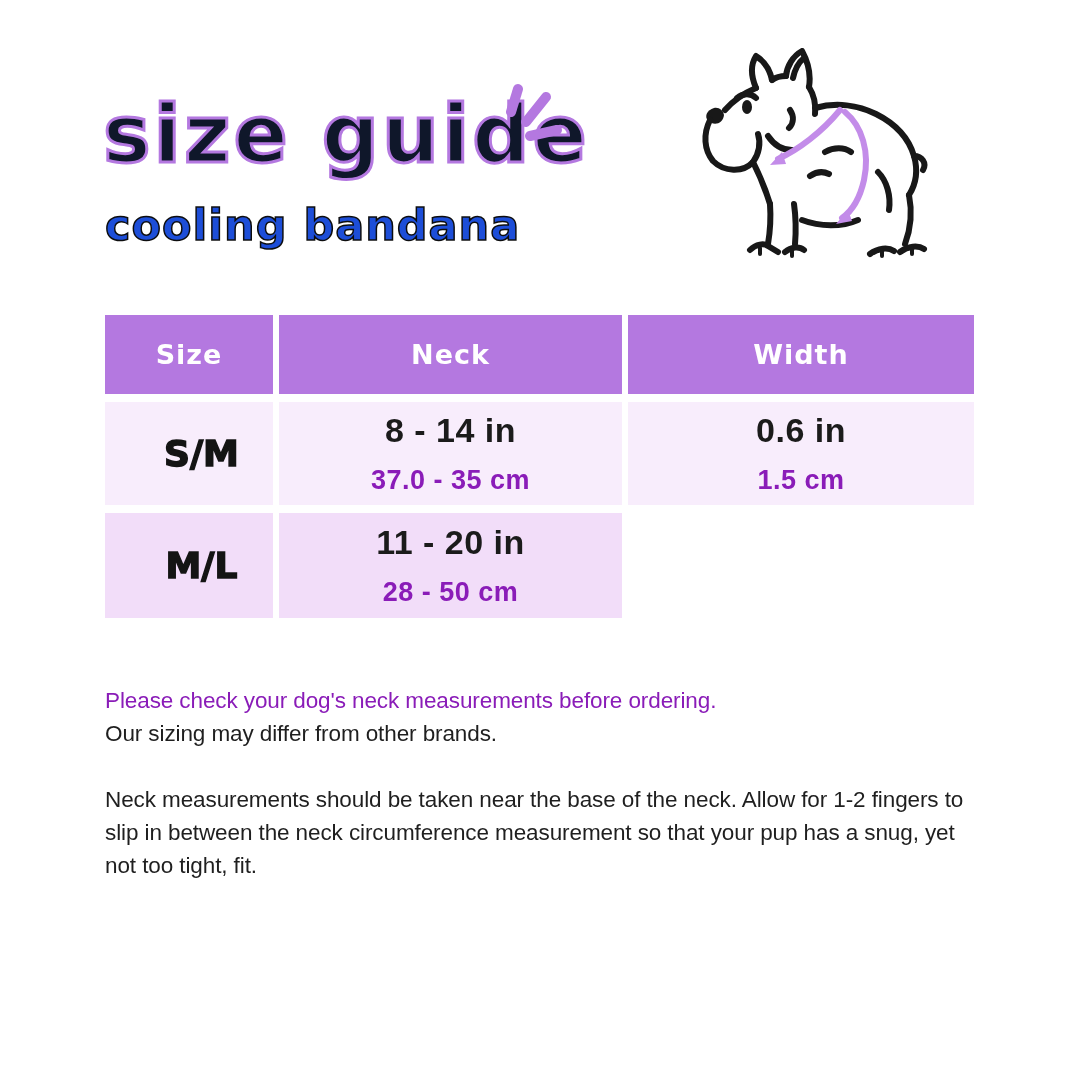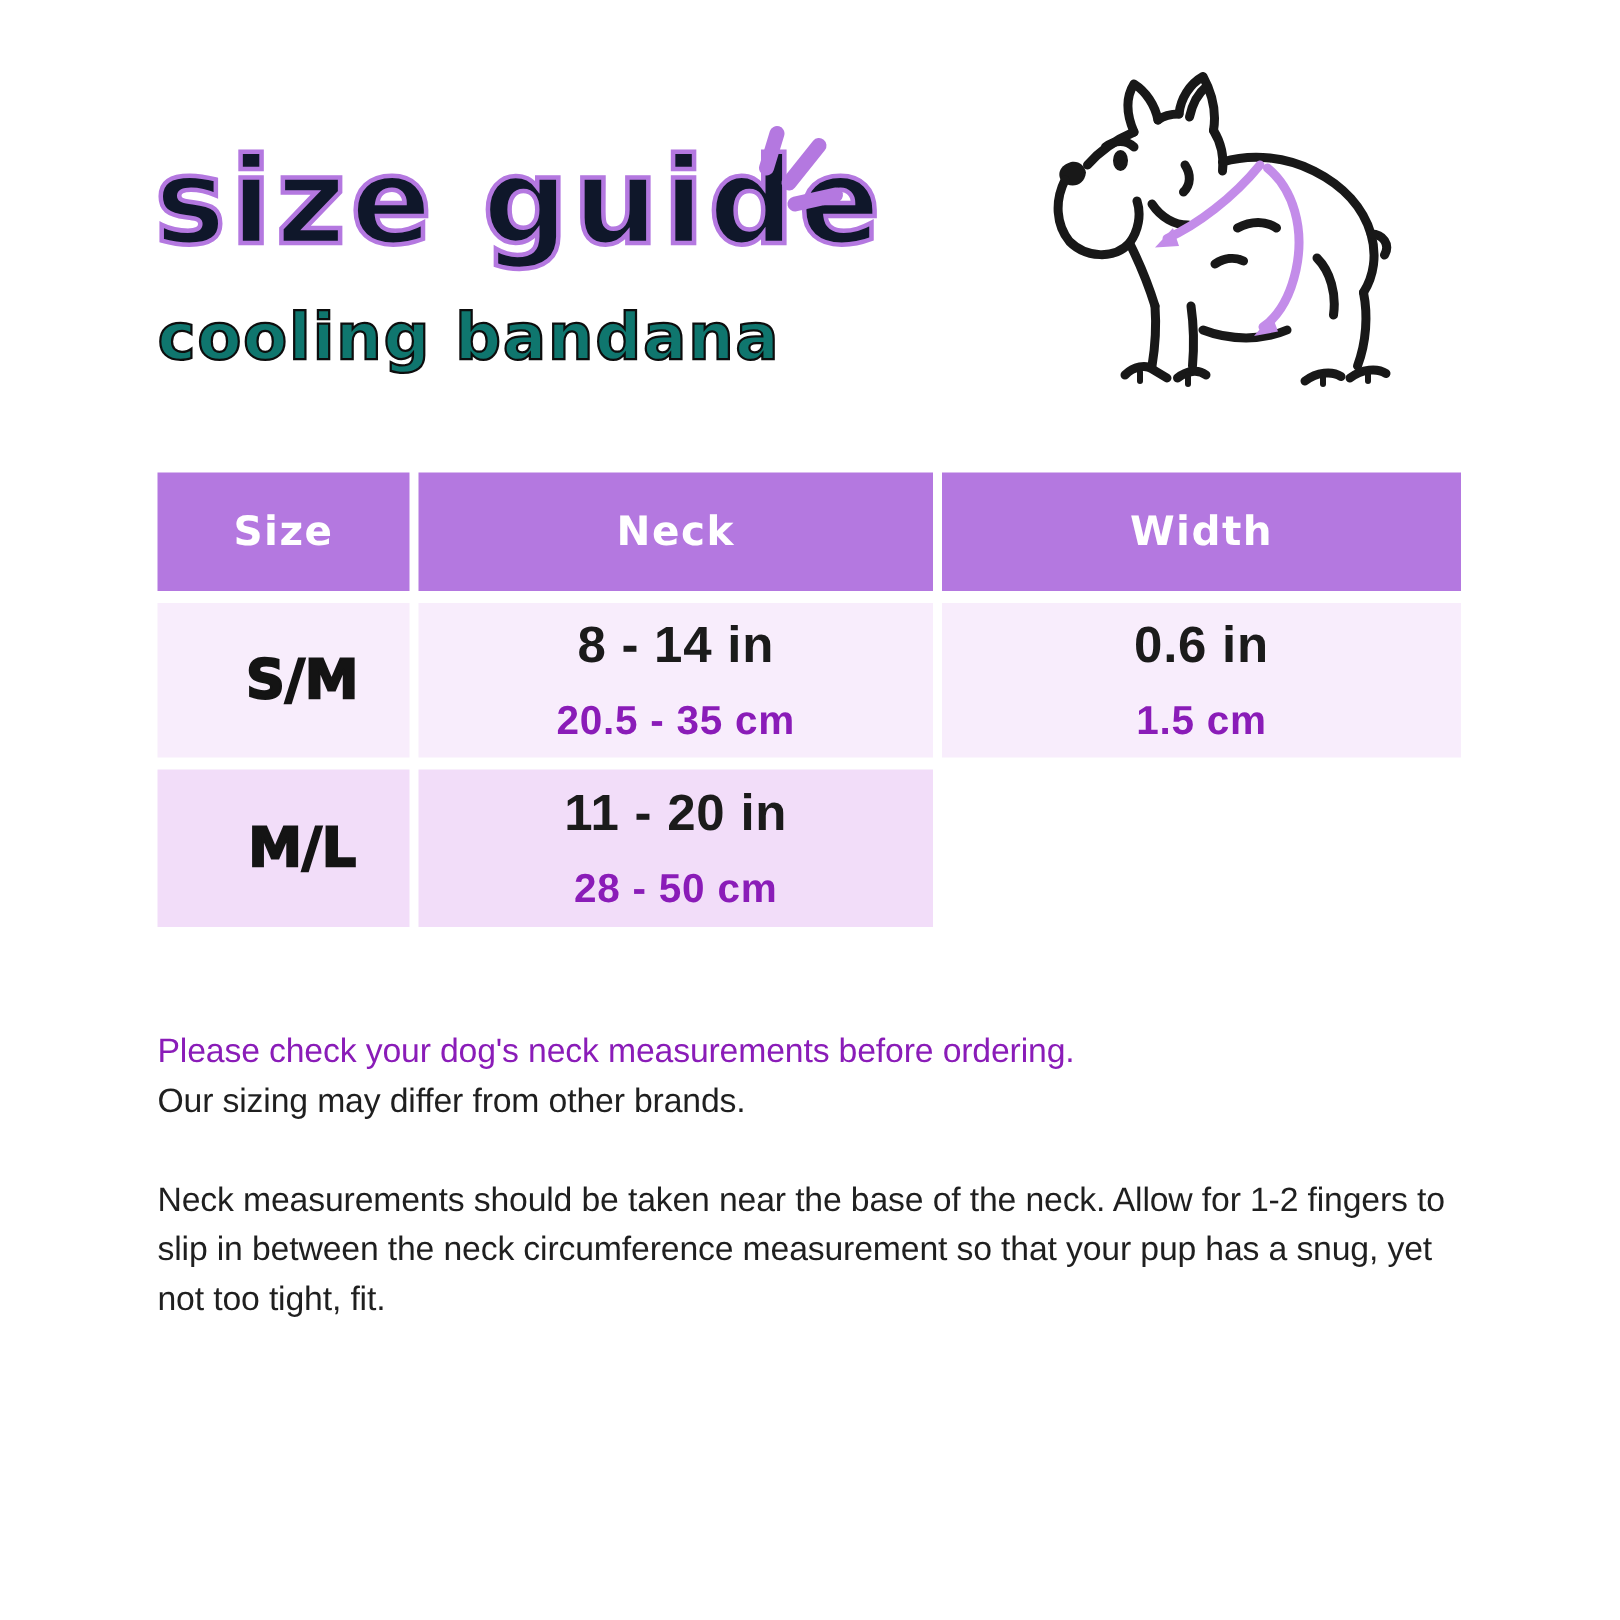--- a/index.html
+++ b/index.html
@@ -17,21 +17,21 @@
     position:absolute; left:103px; top:88px;
     font-family:"DejaVu Sans", sans-serif;
     font-size:80px; font-weight:800; letter-spacing:3px;
     color:#0f172a;
     -webkit-text-stroke:3px #b478e0;
   }
   .page-subtitle {
     position:absolute; left:105px; top:200px;
     font-family:"DejaVu Sans", sans-serif;
     font-size:43px; font-weight:800; letter-spacing:1px;
-    color:#0f766e;
+    color:#1d4ed8;
     -webkit-text-stroke:1.5px #0d0d0d;
   }
   .sparkles { position:absolute; left:494px; top:80px; }
   .dog-illustration { position:absolute; left:690px; top:48px; }
 
   
   .size-table {
     position:absolute; left:105px; top:315px; width:998px;
     display:grid;
     grid-template-columns:168px 343px 346px;
@@ -154,21 +154,21 @@
 <div class="size-table">
   <div class="th">Size</div>
   <div class="th">Neck</div>
   <div class="th">Width</div>
 
   <div class="td row-a">
     <span class="size-label">S/M</span>
   </div>
   <div class="td row-a">
     <span class="val-in">8 - 14 in</span>
-    <span class="val-cm">20.5 - 35 cm</span>
+    <span class="val-cm">37.0 - 35 cm</span>
   </div>
   <div class="td row-a">
     <span class="val-in">0.6 in</span>
     <span class="val-cm">1.5 cm</span>
   </div>
 
   <div class="td row-b">
     <span class="size-label">M/L</span>
   </div>
   <div class="td row-b">

